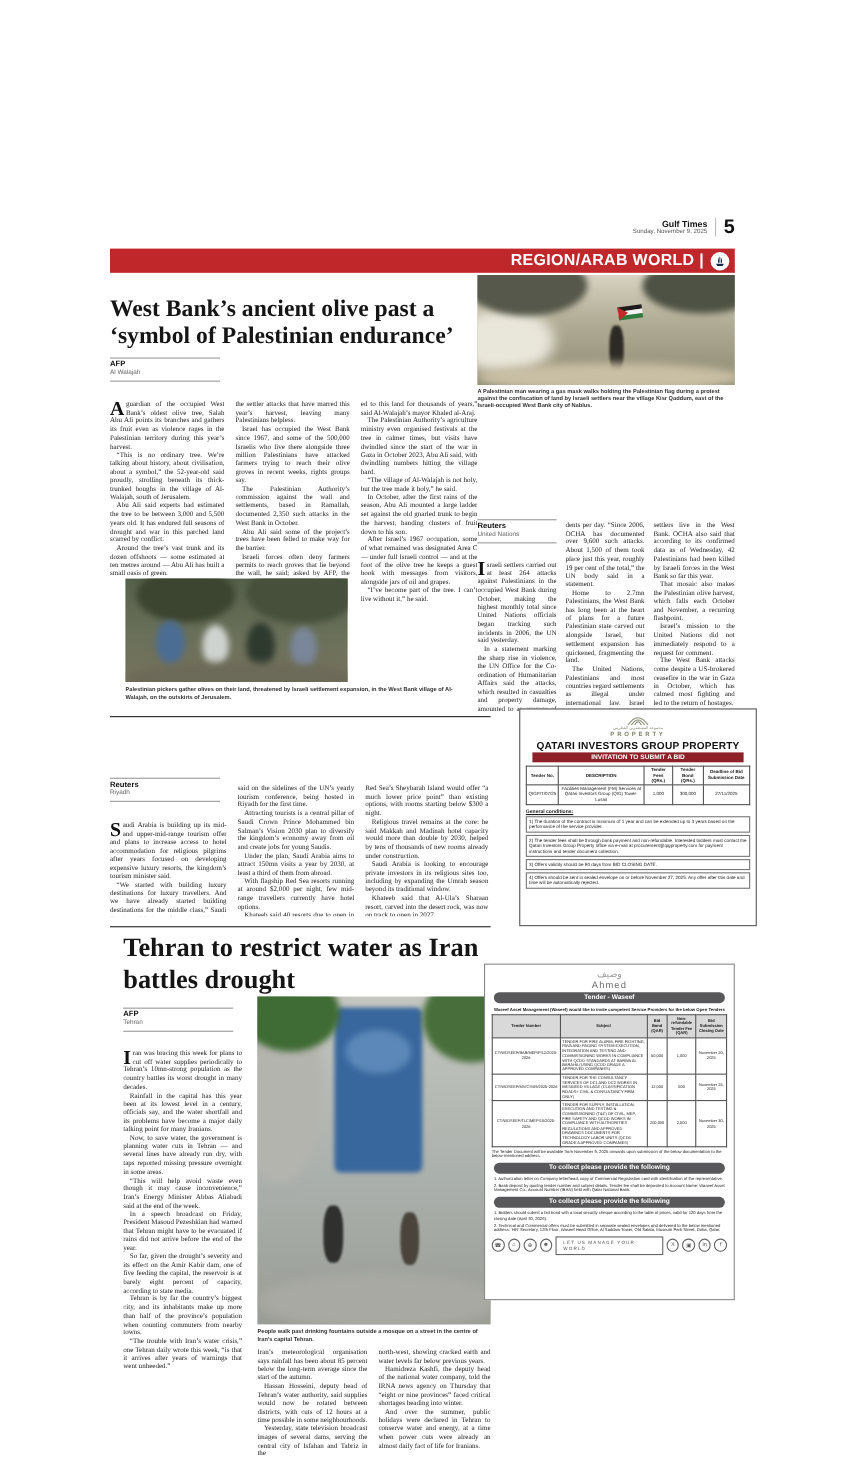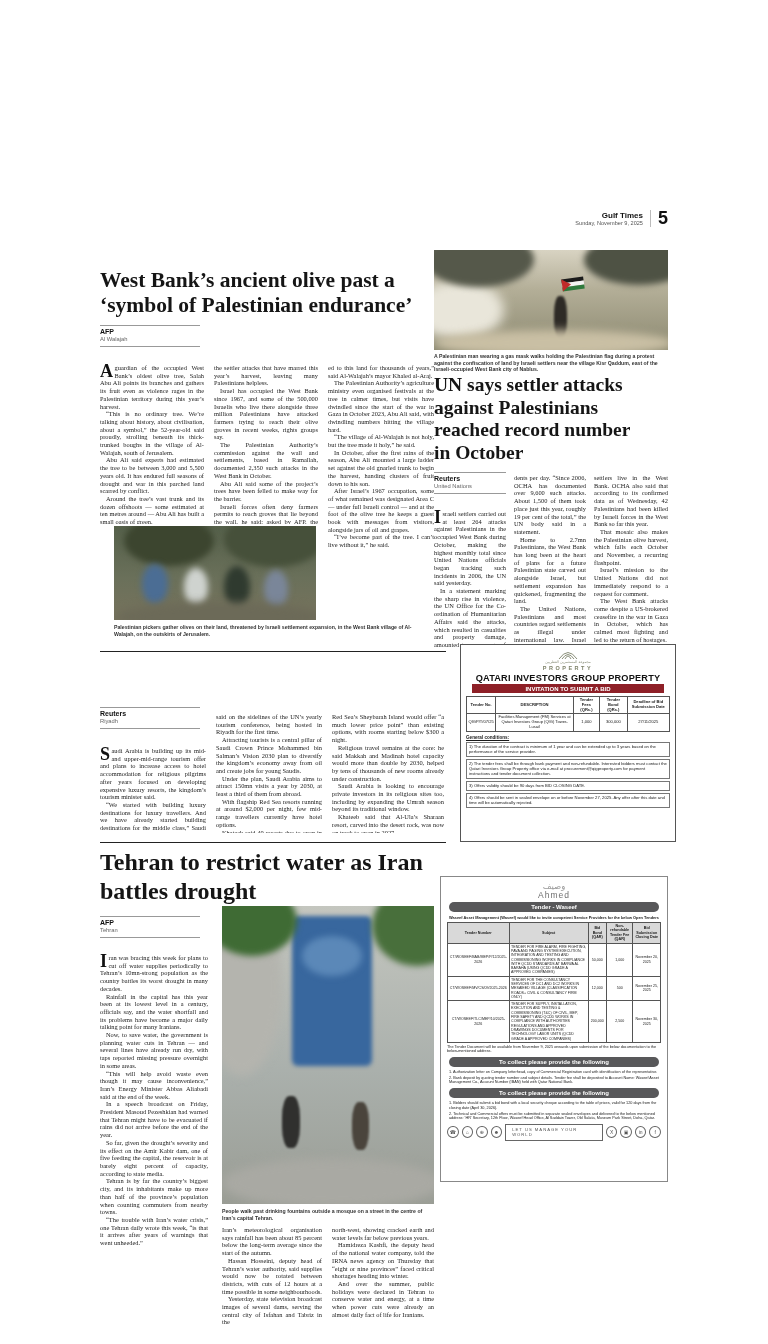--- a/index.html
+++ b/index.html
@@ -1,19 +1,19 @@
 <!DOCTYPE html>
 <html><head>
 <meta charset="utf-8">
 <style>
   html,body{margin:0;padding:0;background:#fff;}
   .page{position:relative;width:768px;height:1344px;background:#ffffff;overflow:hidden;
         font-family:"Liberation Serif",serif;color:#1a1a1a;}
   
-  .masthead{position:absolute;top:196px;right:100px;display:flex;align-items:center;gap:7px;margin-top:12px;}
+  .masthead{position:absolute;top:196px;right:100px;display:flex;align-items:center;gap:7px;}
   .mh-text{text-align:right;font-family:"Liberation Sans",sans-serif;}
   .mh-paper{font-size:8px;font-weight:bold;color:#111;line-height:9px;}
   .mh-date{font-size:5.6px;color:#555;line-height:7px;}
   .mh-div{width:1px;height:17px;background:#bbb;}
   .mh-num{font-size:18px;font-weight:bold;font-family:"Liberation Sans",sans-serif;color:#111;}
   
   .banner{position:absolute;left:100px;top:226px;width:568px;height:22px;background:#c0272b;
           display:flex;align-items:center;justify-content:flex-end;gap:6px;padding-right:5px;box-sizing:border-box;}
   .banner-label{color:#fff;font-family:"Liberation Sans",sans-serif;font-weight:bold;font-size:14.5px;letter-spacing:.3px;}
   .banner-logo{width:17px;height:17px;border-radius:50%;background:#fff;display:flex;align-items:center;justify-content:center;}
@@ -80,20 +80,30 @@
 
   <div class="masthead">
     <div class="mh-text">
       <div class="mh-paper">Gulf Times</div>
       <div class="mh-date">Sunday, November 9, 2025</div>
     </div>
     <div class="mh-div"></div>
     <div class="mh-num">5</div>
   </div>
 
+  <div class="banner">
+    <span class="banner-label">REGION/ARAB WORLD |</span>
+    <span class="banner-logo">
+      <svg width="13" height="13" viewBox="0 0 20 20">
+          <path d="M4.5 13.5h11l-1.8 3h-7.4z" fill="#14284b"></path>
+          <path d="M9.5 3C7.6 6 6.9 9 7.4 12h2.1z" fill="#14284b"></path>
+          <path d="M11 4c1.6 2.4 2.1 5 1.9 8H11z" fill="#14284b"></path>
+        </svg>
+    </span>
+  </div>
 
   <section style="position:absolute;left:100px;top:268px;width:334px;height:380px;">
     <h1 class="headline" style="margin:0;font-size:21.5px;line-height:25px;">West Bank’s ancient olive past a ‘symbol of Palestinian endurance’</h1>
     <div class="byline" style="position:absolute;top:57px;left:0;">
       <div class="agency">AFP</div>
       <div class="loc">Al Walajah</div>
     </div>
     <div class="col" style="top:96px;left:0;width:104px;height:160px;">
         <p><span class="dc">A</span>guardian of the occupied West Bank’s oldest olive tree, Salah Abu Ali points its branches and gathers its fruit even as violence rages in the Palestinian territory during this year’s harvest.</p>
         <p>“This is no ordinary tree. We’re talking about history, about civilisation, about a symbol,” the 52-year-old said proudly, strolling beneath its thick-trunked boughs in the village of Al-Walajah, south of Jerusalem.</p>
@@ -135,21 +145,20 @@
       <span class="b" style="left:120px;top:46px;width:13px;height:42px;background:#2e2b26;border-radius:40%;filter:blur(1px);"></span>
       <span class="b" style="left:0;top:80px;width:240px;height:26px;background:#c9bfa4;filter:blur(4px);"></span>
       <span class="flag" style="left:128px;top:28px;">
         <span class="s1" style="display:block;"></span>
           <span class="s2" style="display:block;"></span>
           <span class="s3" style="display:block;"></span>
           <span class="tri"></span>
       </span>
     </div>
     <div class="caption" style="position:absolute;top:103px;left:0;width:234px;">A Palestinian man wearing a gas mask walks holding the Palestinian flag during a protest against the confiscation of land by Israeli settlers near the village Kisr Qaddum, east of the Israeli-occupied West Bank city of Nablus.</div>
-    <h2 class="headline" style="position:absolute;top:124px;left:0;margin:0;font-size:19.5px;line-height:22.5px;width:210px;">UN says settler attacks against Palestinians reached record number in October</h2>
     <div class="byline" style="position:absolute;top:222px;left:0;width:72px;">
       <div class="agency">Reuters</div>
       <div class="loc">United Nations</div>
     </div>
     <div class="col" style="top:260px;left:0;width:72px;height:138px;">
         <p><span class="dc">I</span>sraeli settlers carried out at least 264 attacks against Palestinians in the occupied West Bank during October, making the highest monthly total since United Nations officials began tracking such incidents in 2006, the UN said yesterday.</p>
         <p>In a statement marking the sharp rise in violence, the UN Office for the Co-ordination of Humanitarian Affairs said the attacks, which resulted in casualties and property damage, amounted to an average of eight inci-</p>
       </div>
     <div class="col" style="top:224px;left:80px;width:72px;height:174px;">
         <p>dents per day. “Since 2006, OCHA has documented over 9,600 such attacks. About 1,500 of them took place just this year, roughly 19 per cent of the total,” the UN body said in a statement.</p>
@@ -183,21 +192,21 @@
       </div>
     <div class="col" style="top:56px;left:232px;width:112px;height:120px;">
         <p>Red Sea’s Sheybarah Island would offer “a much lower price point” than existing options, with rooms starting below $300 a night.</p>
         <p>Religious travel remains at the core: he said Makkah and Madinah hotel capacity would more than double by 2030, helped by tens of thousands of new rooms already under construction.</p>
         <p>Saudi Arabia is looking to encourage private investors in its religious sites too, including by expanding the Umrah season beyond its traditional window.</p>
         <p>Khateeb said that Al-Ula’s Sharaan resort, carved into the desert rock, was now on track to open in 2027.</p>
       </div>
   </section>
 
   <div class="rule" style="left:100px;top:842px;width:346px;"></div>
-  <section style="position:absolute;left:100px;top:848px;width:346px;height:490px;">
+  <section style="position:absolute;left:112px;top:848px;width:346px;height:490px;">
     <h2 class="headline" style="margin:0;font-size:24px;line-height:29px;width:340px;">Tehran to restrict water as Iran battles drought</h2>
     <div class="byline" style="position:absolute;top:68px;left:0;">
       <div class="agency">AFP</div>
       <div class="loc">Tehran</div>
     </div>
     <div class="col" style="top:106px;left:0;width:108px;height:382px;">
         <p><span class="dc">I</span>ran was bracing this week for plans to cut off water supplies periodically to Tehran’s 10mn-strong population as the country battles its worst drought in many decades.</p>
         <p>Rainfall in the capital has this year been at its lowest level in a century, officials say, and the water shortfall and its problems have become a major daily talking point for many Iranians.</p>
         <p>Now, to save water, the government is planning water cuts in Tehran — and several lines have already run dry, with taps reported missing pressure overnight in some areas.</p>
         <p>“This will help avoid waste even though it may cause inconvenience,” Iran’s Energy Minister Abbas Aliabadi said at the end of the week.</p>
@@ -222,21 +231,21 @@
         <p>Hassan Hosseini, deputy head of Tehran’s water authority, said supplies would now be rotated between districts, with cuts of 12 hours at a time possible in some neighbourhoods.</p>
         <p>Yesterday, state television broadcast images of several dams, serving the central city of Isfahan and Tabriz in the</p>
       </div>
     <div class="col" style="top:378px;left:232px;width:102px;height:110px;">
         <p>north-west, showing cracked earth and water levels far below previous years.</p>
         <p>Hamidreza Kashfi, the deputy head of the national water company, told the IRNA news agency on Thursday that “eight or nine provinces” faced critical shortages heading into winter.</p>
         <p>And over the summer, public holidays were declared in Tehran to conserve water and energy, at a time when power cuts were already an almost daily fact of life for Iranians.</p>
       </div>
   </section>
 
-  <div class="ad ad-qig" style="left:460px;top:644px;width:216px;height:198px;">
+  <div class="ad ad-qig" style="left:472px;top:644px;width:216px;height:198px;">
     <div class="qig-logo">
       <svg width="20" height="11" viewBox="0 0 40 22">
           <g fill="none" stroke="#8a8f7a" stroke-width="2">
             <path d="M2 20 Q20 -6 38 20"></path>
             <path d="M8 20 Q20 2 32 20"></path>
             <path d="M14 20 Q20 8 26 20"></path>
           </g>
         </svg>
       <div class="qig-ar">مجموعة المستثمرين القطريين</div>
       <div class="qig-prop">PROPERTY</div>

